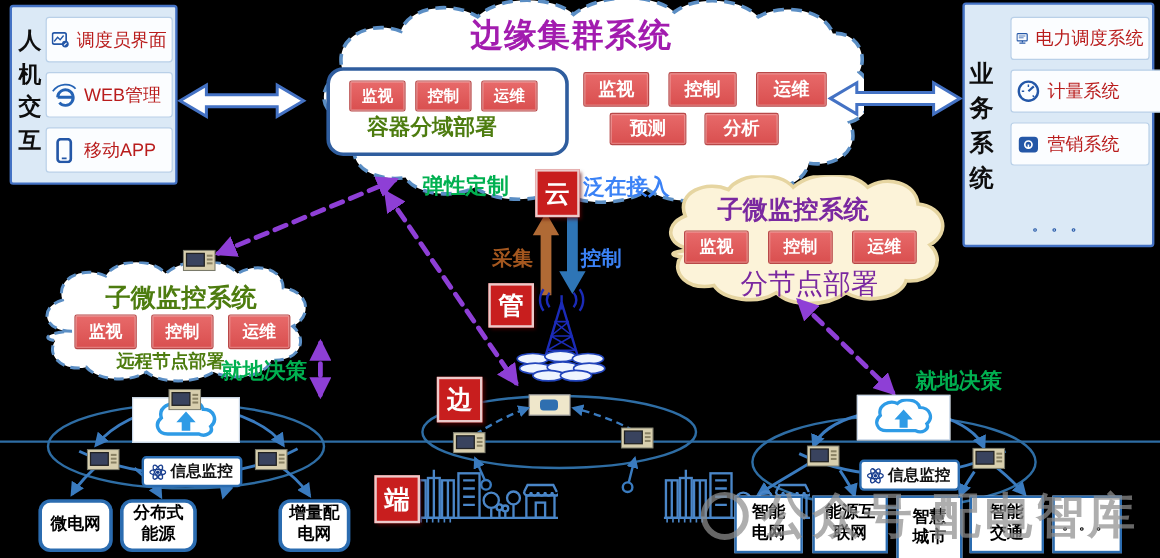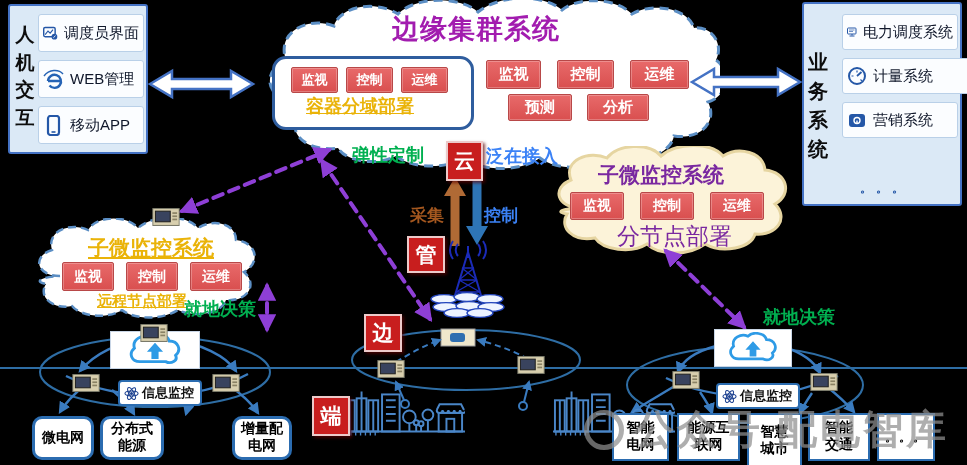--- a/index.html
+++ b/index.html
@@ -2,30 +2,30 @@
 <html><head>
 <meta charset="utf-8">
 <style>
   html,body{margin:0;padding:0;background:#000;}
   #stage{position:relative;width:967px;height:465px;background:#000;overflow:hidden;
          font-family:"Liberation Sans","DejaVu Sans",sans-serif;}
   .abs{position:absolute;}
   .panel{position:absolute;background:#dbe9f6;border:2px solid #4472c4;border-radius:3px;box-sizing:border-box;z-index:9;}
   .vtitle{position:absolute;font-weight:bold;color:#0d0d0d;text-align:center;word-break:break-all;line-height:1.45;}
   .prow{position:absolute;background:#fbfdff;border:1px solid #b9d0e8;border-radius:3px;display:flex;align-items:center;gap:6px;padding:0 4px;box-sizing:border-box;}
-  .prow .lbl{font-size:15px;color:#0f172a;white-space:nowrap;}
+  .prow .lbl{font-size:15px;color:#b91c1c;white-space:nowrap;}
   .cloudsvg{position:absolute;z-index:2;}
   .rb{position:absolute;background:linear-gradient(#e86a6a,#d94f4f);color:#fff;border:1px solid #b84848;border-radius:2px;
       font-weight:bold;display:flex;align-items:center;justify-content:center;z-index:8;box-shadow:inset 0 0 0 1px rgba(255,255,255,.25);}
   .bigb{position:absolute;background:#c81e1e;color:#fff;font-weight:bold;font-size:21px;display:flex;align-items:center;justify-content:center;
         border:2px solid #eccaca;box-shadow:2px 2px 3px rgba(90,0,0,.7);z-index:10;}
   .gtxt{position:absolute;color:#00b050;font-weight:bold;z-index:10;white-space:nowrap;}
   .btxt{position:absolute;color:#3b82f6;font-weight:bold;z-index:10;white-space:nowrap;}
   .brtxt{position:absolute;color:#a4571f;font-weight:bold;z-index:10;white-space:nowrap;}
-  .ktxt{position:absolute;color:#eab308;font-weight:bold;z-index:8;white-space:nowrap;text-decoration:underline;}
+  .ktxt{position:absolute;color:#4d7c0f;font-weight:bold;z-index:8;white-space:nowrap;}
   .box{position:absolute;background:#fff;border:2px solid #2b6cb0;color:#000;display:flex;align-items:center;justify-content:center;
        text-align:center;font-family:"Liberation Serif","DejaVu Serif",serif;font-weight:700;font-size:14px;line-height:1.18;
        box-sizing:border-box;white-space:pre-line;z-index:9;}
   .box.round{border-radius:10px;border-width:3px;}
   .infobox{position:absolute;background:#fff;border:2px solid #2b6cb0;border-radius:4px;display:flex;align-items:center;gap:3px;
            padding:0 4px;box-sizing:border-box;font-weight:bold;font-size:13px;color:#111;z-index:9;white-space:nowrap;}
   .whitecard{position:absolute;background:#fff;border:1px solid #c9d6e6;display:flex;align-items:center;justify-content:center;z-index:6;}
   .comp{position:absolute;z-index:7;}
   .bld{position:absolute;z-index:6;}
   #overlay{position:absolute;left:0;top:0;z-index:5;pointer-events:none;}

